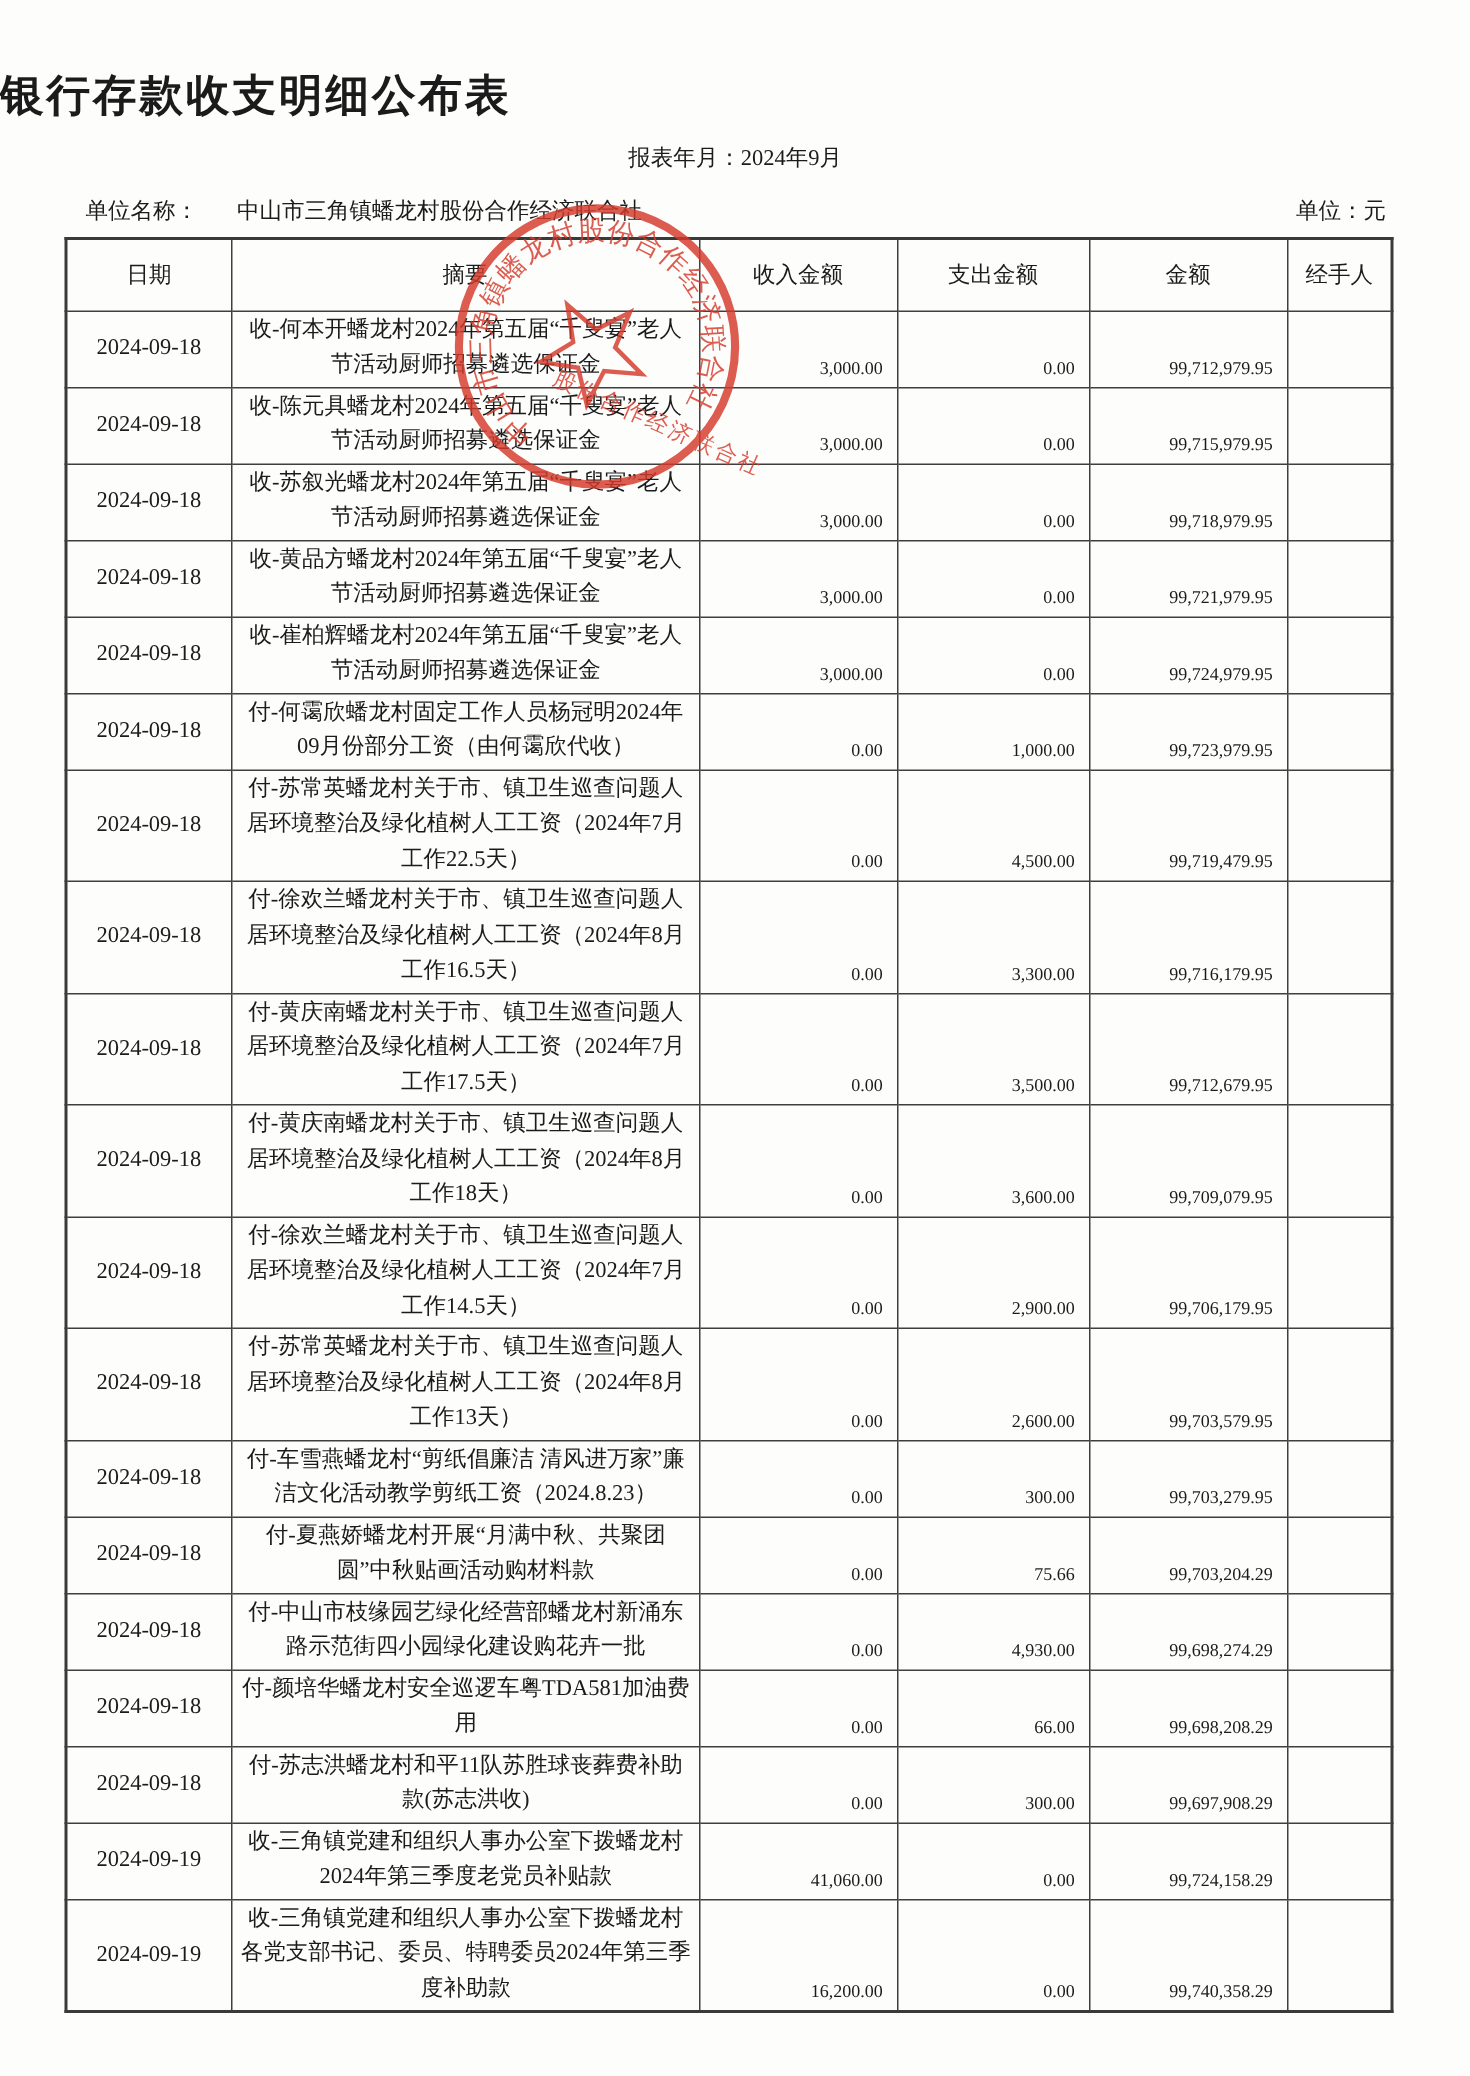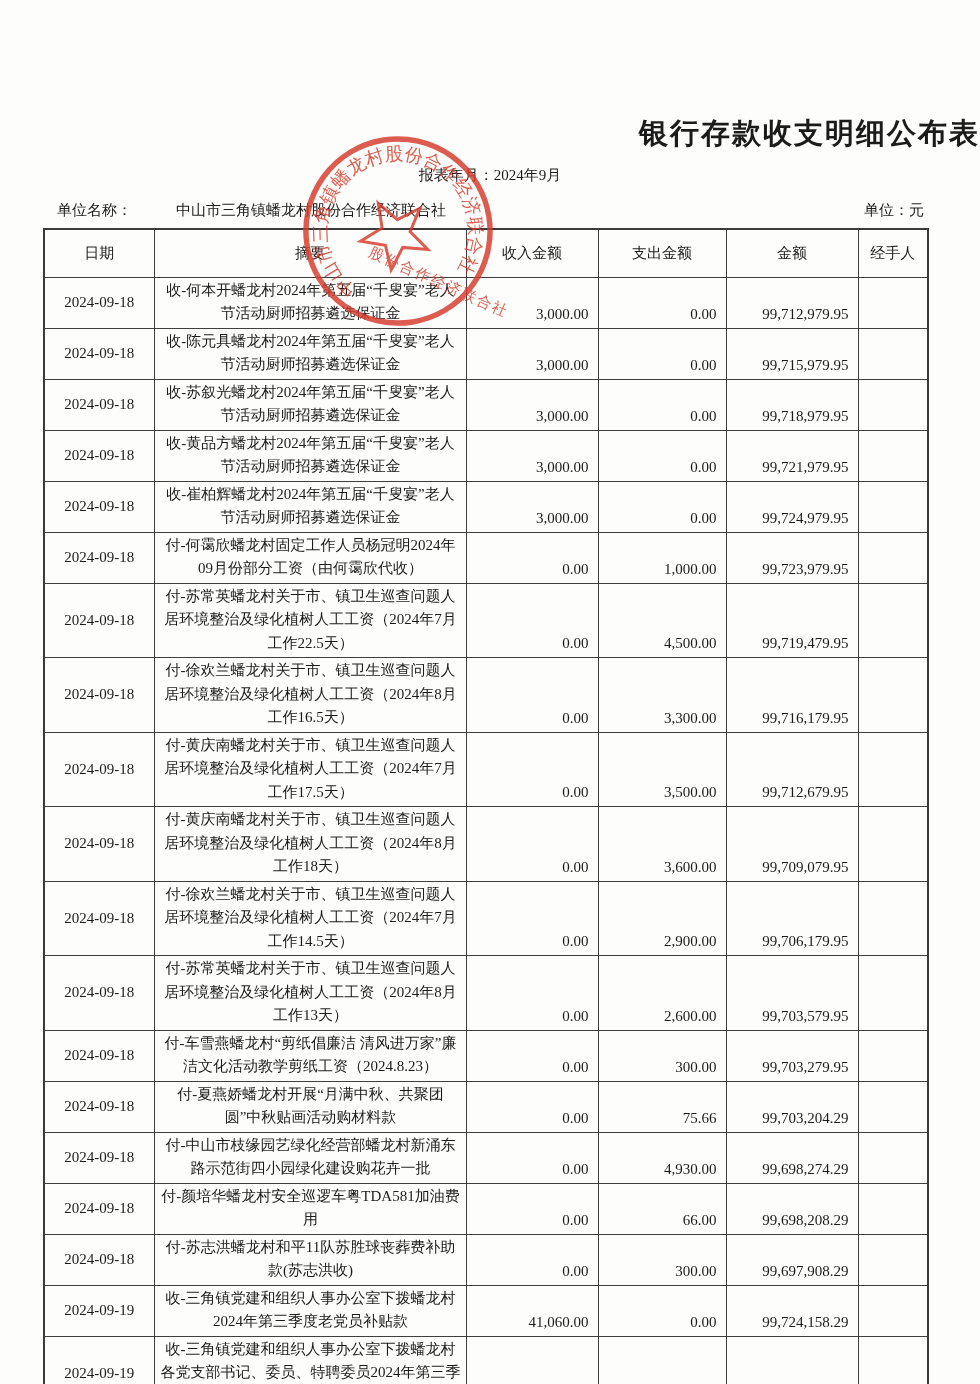--- a/index.html
+++ b/index.html
@@ -5,39 +5,39 @@
   html,body{margin:0;padding:0;}
   body{
     width:980px;height:1384px;
     background:#fdfdfc;
     font-family:"Liberation Serif","DejaVu Serif",serif;
     color:#1b1b1b;
     position:relative;
     overflow:hidden;
   }
   .title{
-    text-align:right;
+    text-align:left;
     font-size:29px;
     font-weight:bold;
     letter-spacing:2px;
-    padding-top:114px;
+    padding-top:44px;
   }
   .subtitle{
     text-align:center;
     font-size:15px;
     margin-top:12px;
   }
   .meta-row{
     display:flex;
     justify-content:space-between;
     align-items:flex-end;
     margin:16px 56px 8px 57px;
     font-size:15px;
   }
-  .meta-left{display:flex;gap:44px;}
+  .meta-left{display:flex;gap:26px;}
   table{
     border-collapse:collapse;
     table-layout:fixed;
     width:884px;
     margin-left:43px;
     border:2px solid #3a3a3a;
   }
   col.c-date{width:110px;}
   col.c-summary{width:312px;}
   col.c-income{width:132px;}
@@ -61,21 +61,21 @@
   td.summary{
     font-size:15px;
     line-height:23.5px;
     padding:1px 5px 2px 6px;
     vertical-align:middle;
     text-align:center;
   }
   td.num{
     text-align:right;
     vertical-align:bottom;
-    font-size:15px;
+    font-size:12px;
     padding:2px 9px 5px 2px;
     white-space:nowrap;
   }
   td.handler{min-height:20px;}
   tr{height:48px;}
   
   .stamp{
     position:absolute;
     left:299px;
     top:130px;

